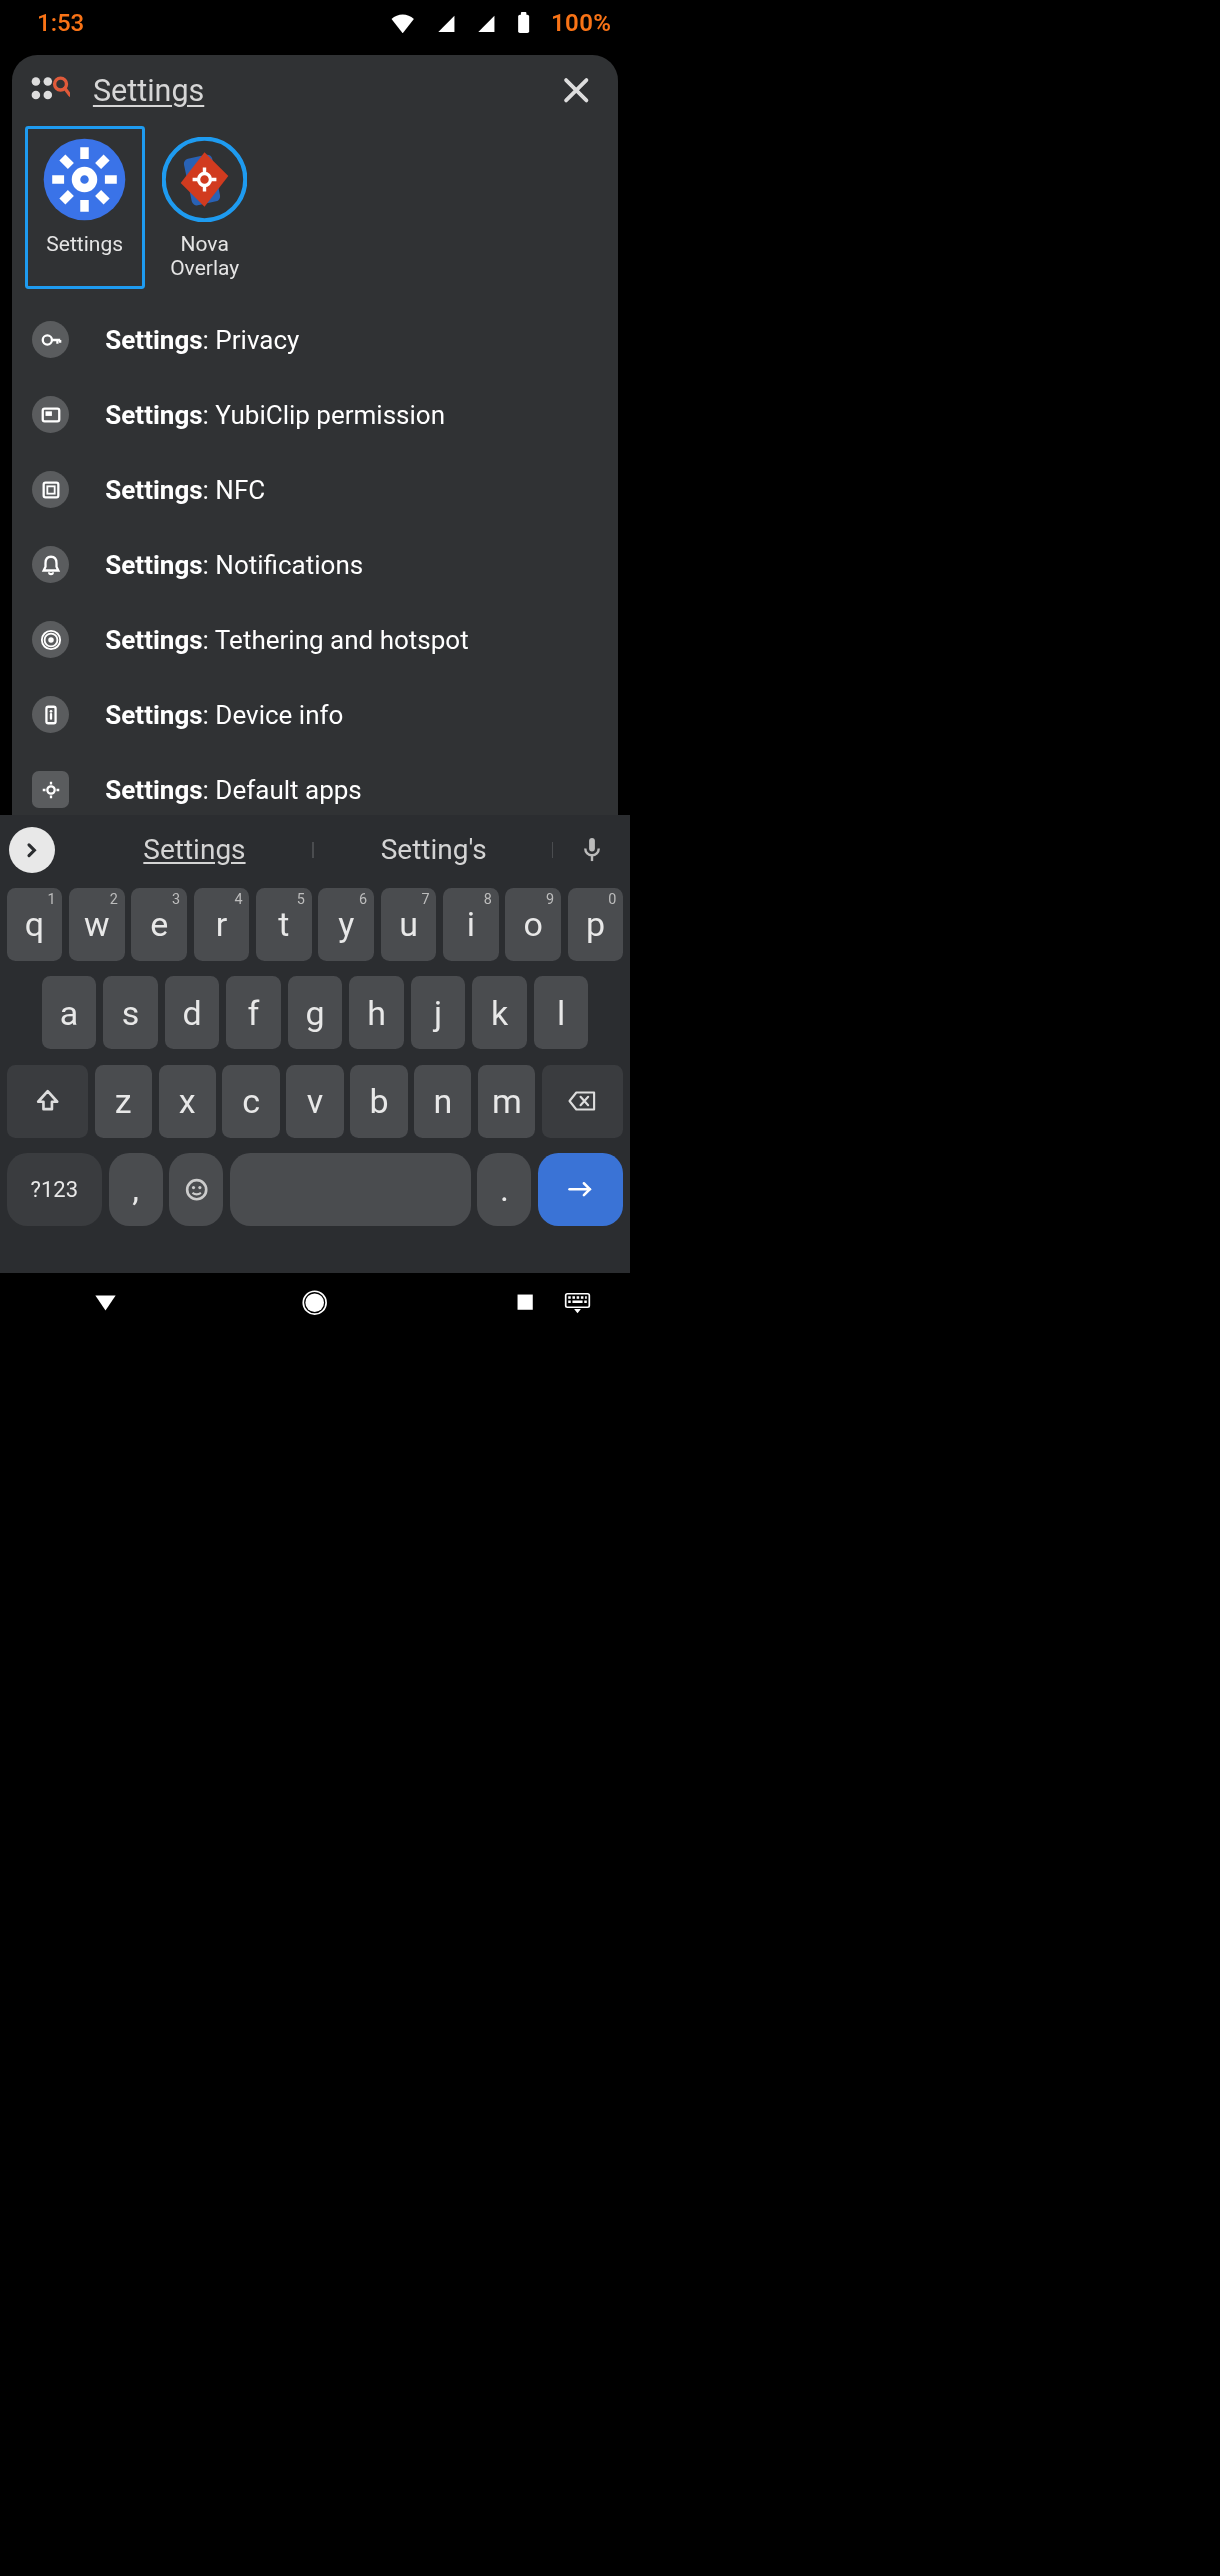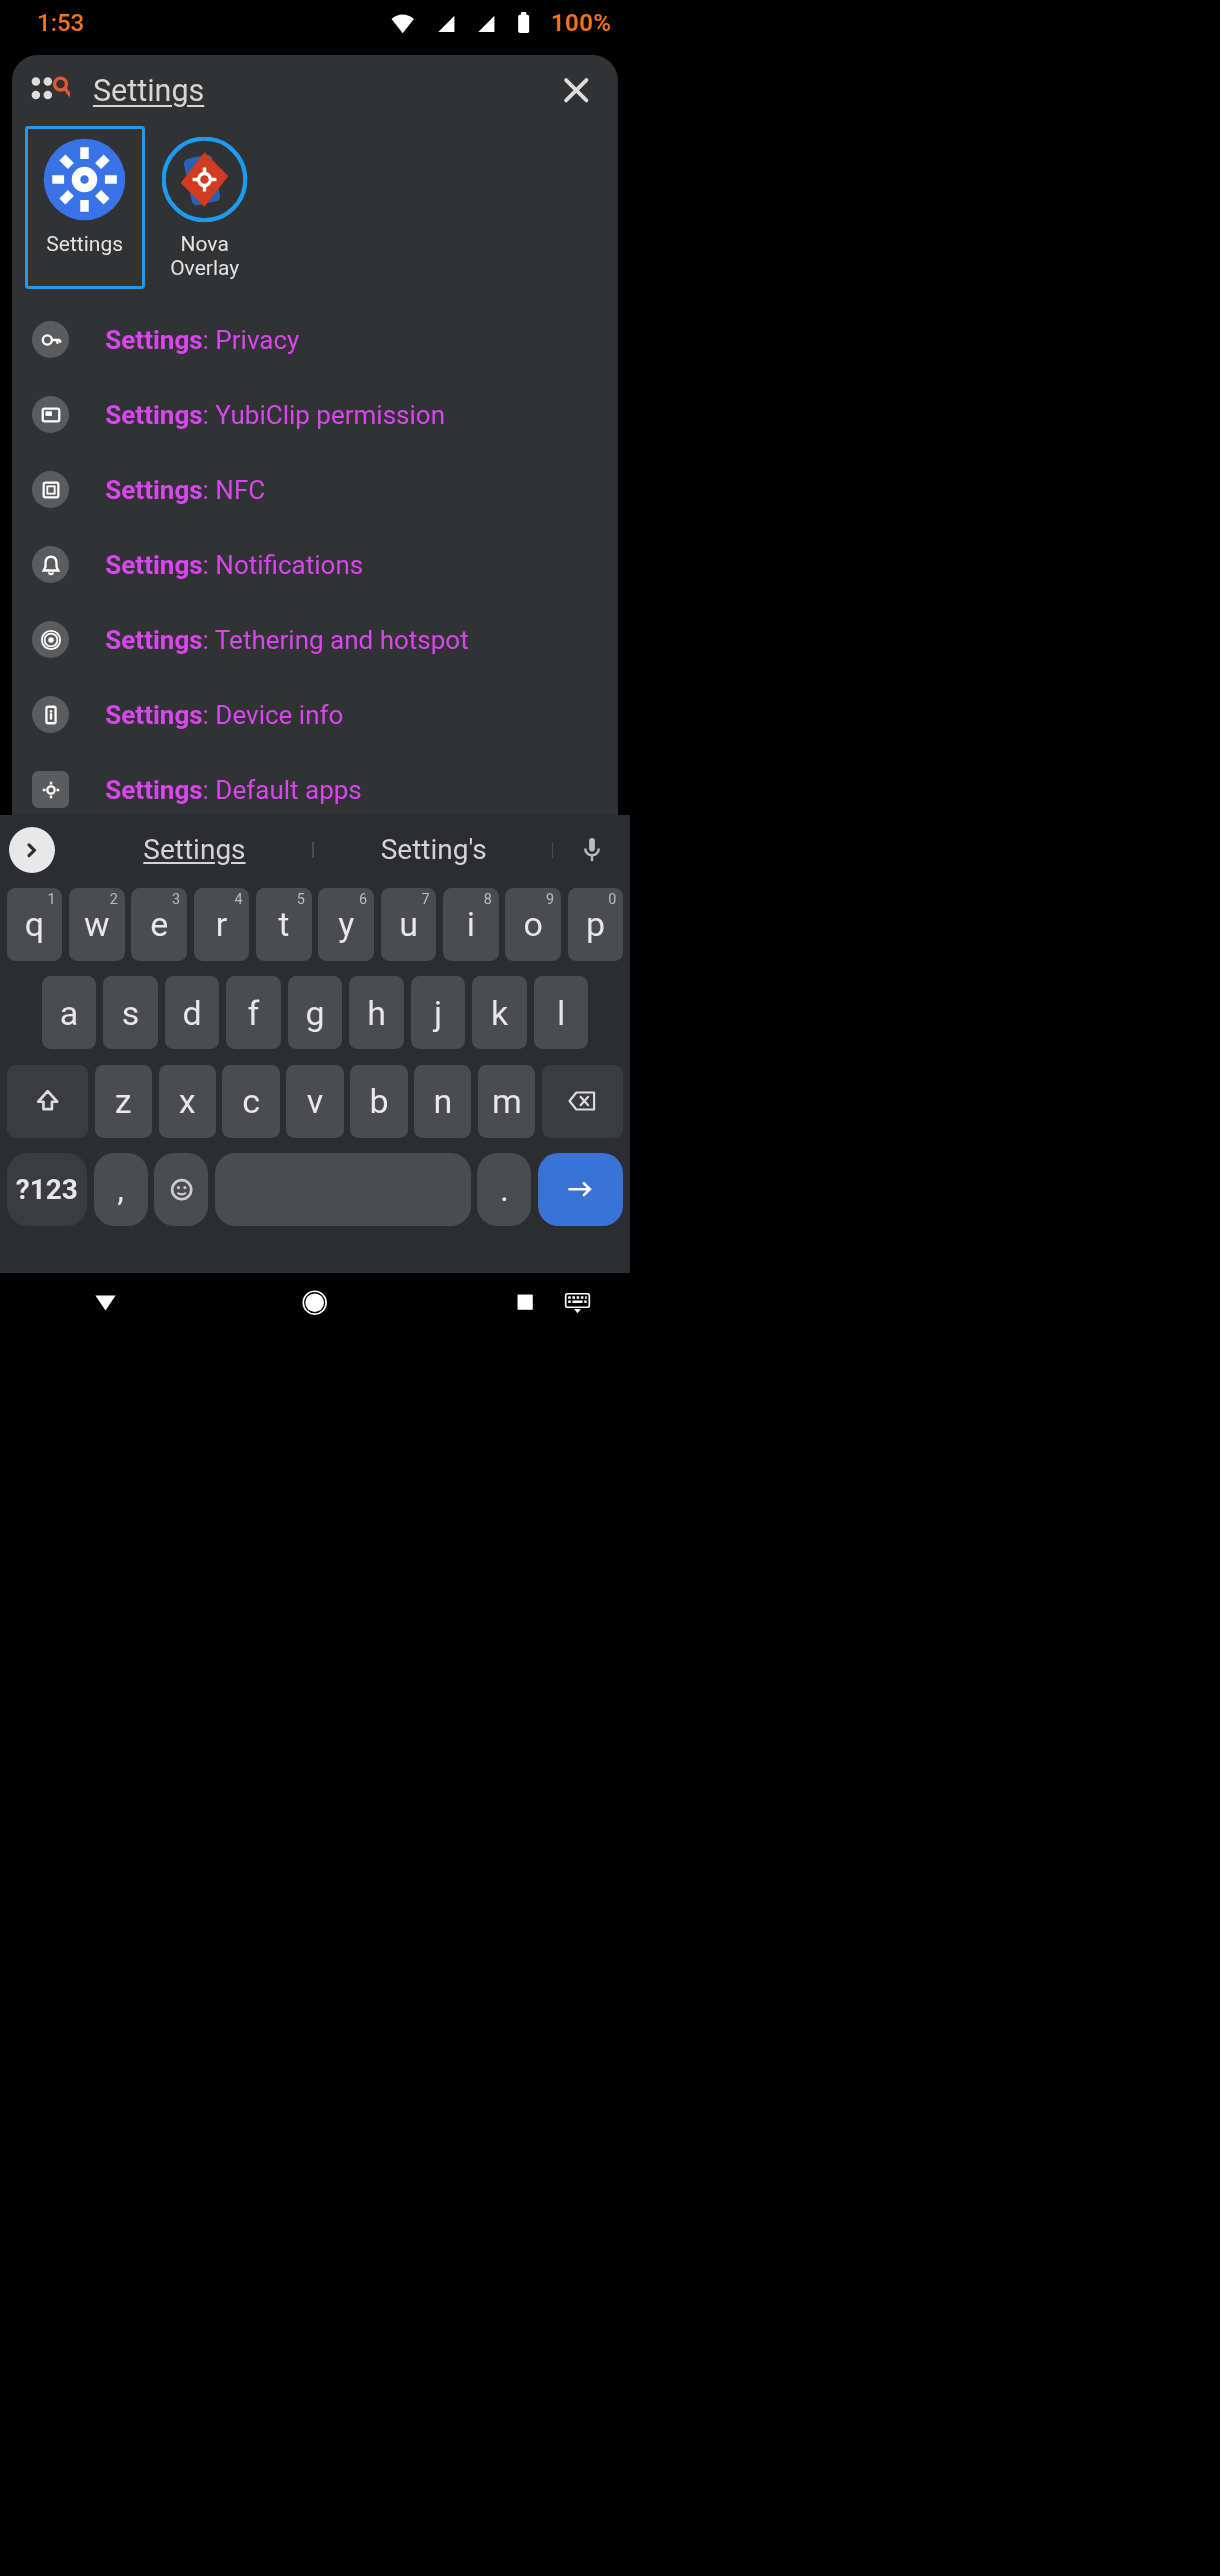--- a/index.html
+++ b/index.html
@@ -76,21 +76,21 @@
     padding: 0 20.3px;
   }
   .result-icon {
     width: 37px; height: 37px;
     border-radius: 50%;
     background: #5a5c5e;
     display:flex; align-items:center; justify-content:center;
     flex-shrink: 0;
   }
   .result-icon.sq { border-radius: 6.8px; }
-  .result-text { font-size: 26px; color:#d946ef; margin-left: 36px; }
+  .result-text { font-size: 26px; color:#ffffff; margin-left: 36px; }
   .result-text b { font-weight: 700; }
 
   
   .accent-strip {
     position: absolute;
     right: 9.3px;
     top: 153px;
     width: 6.8px;
     height: 93px;
     background: #d9532a;
@@ -145,21 +145,21 @@
     display:flex; align-items:center; justify-content:center;
     color:#e8e8e8;
     font-size: 34px;
     position:relative;
   }
   .key.letter { flex:1; }
   .key .hint { position:absolute; top:3.4px; right:6.8px; font-size:14.4px; color:#bdbdbd; }
   .row2-pad { width: 28px; }
   .key.shift, .key.back { width: 81px; flex:none; }
   .key-row.bottom .key { border-radius: 20.3px; }
-  .key.sym { width: 80px; border-radius:42px; font-size:28px;font-weight:bold; }
+  .key.sym { width: 95px; border-radius:42px; font-size:22px; }
   .key.small { width: 54px; }
   .key.space { flex:1; }
   .key.enter { width: 85px; background:#3a73d6; border-radius:42px; }
   .key.dark { background:#3a3c3f; }
 
   
   .navbar {
     position:absolute;
     left:0; right:0; bottom:0;
     height: 59px;

